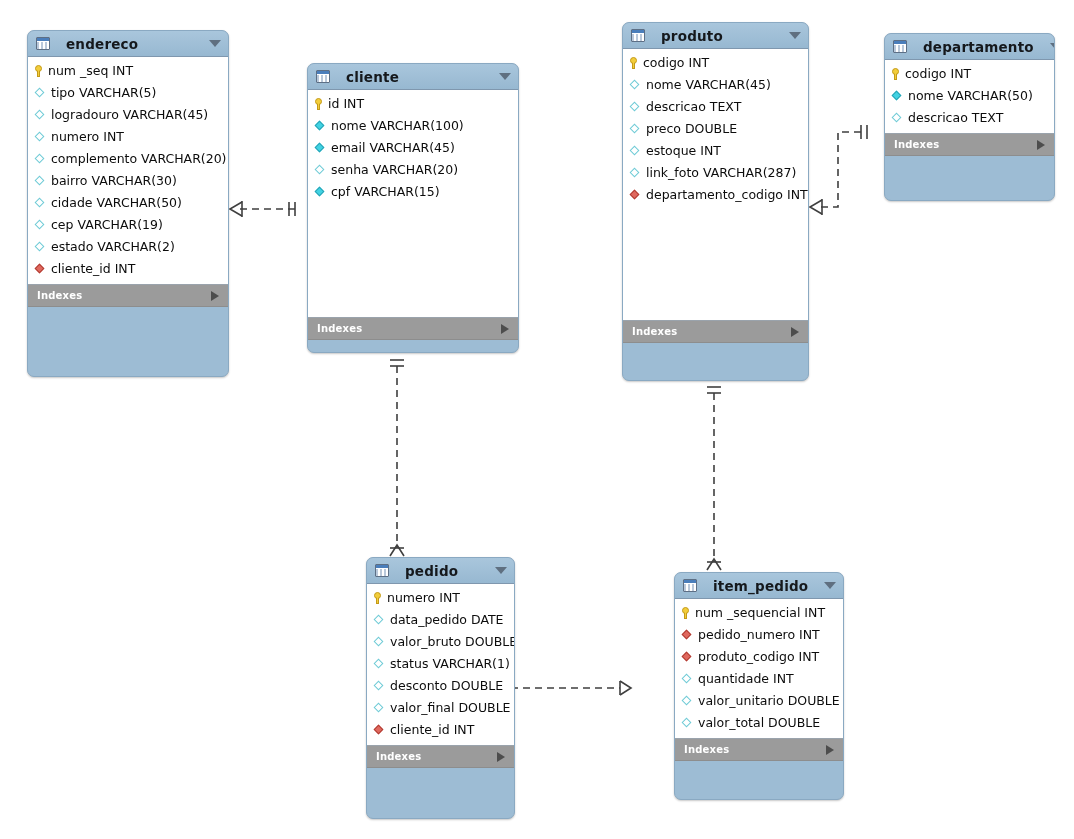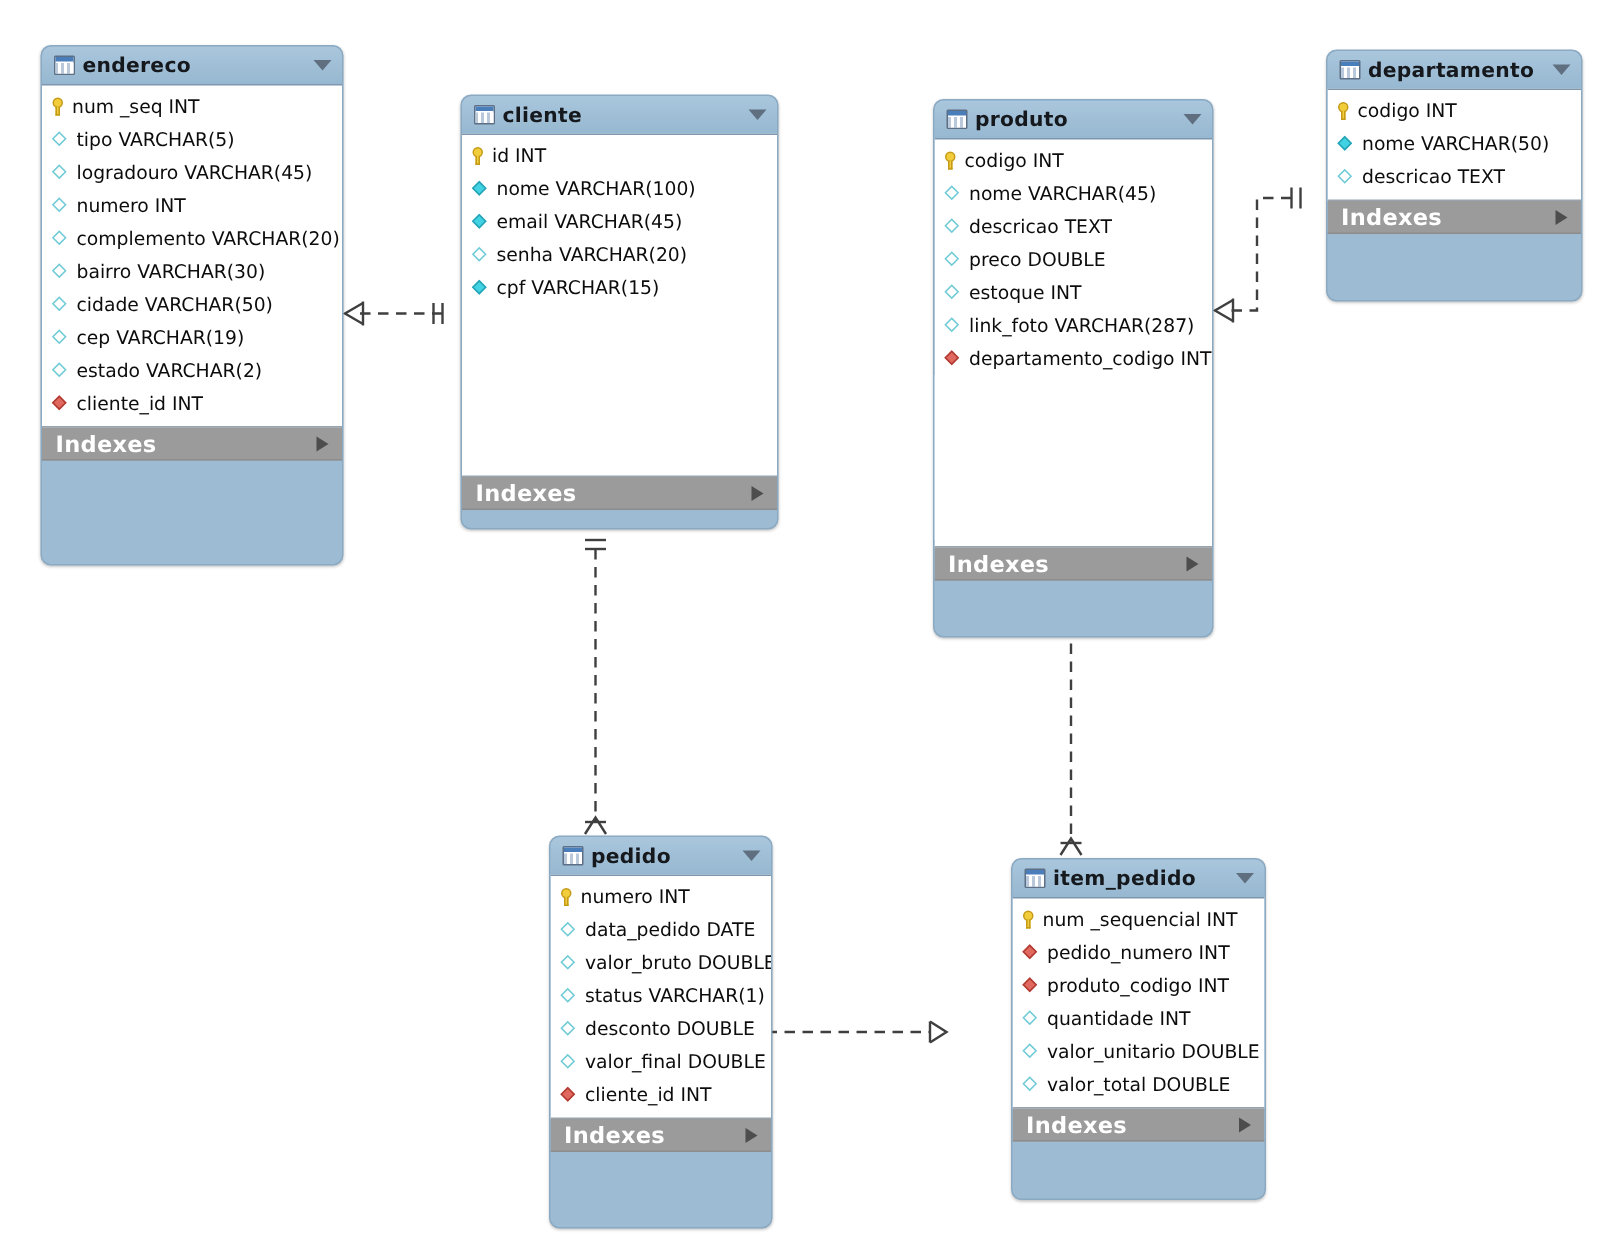--- a/index.html
+++ b/index.html
@@ -38,21 +38,21 @@
     padding: 0 0 9px 0;
     overflow: hidden;
   }
   .tbl-hd {
     height: 25px;
     display: flex;
     align-items: center;
     padding: 0 7px 0 8px;
     background: linear-gradient(#a9c6dc, #97b8d1);
     border-radius: 6px 6px 0 0;
-    gap: 5px;
+    gap: 16px;
   }
   .tbl-ico {
     width: 14px;
     height: 13px;
     flex: 0 0 auto;
     position: relative;
     background: #ffffff;
     border: 1px solid #5d6f85;
     border-radius: 1px;
     box-sizing: border-box;
@@ -160,21 +160,21 @@
   
   .tbl-idx {
     height: 21px;
     display: flex;
     align-items: center;
     padding: 0 9px 0 9px;
     background: #9b9b9b;
     border-bottom: 1px solid #8d8d8d;
   }
   .idx-lbl {
-    font-size: 15px;
+    font-size: 10px;
     font-weight: bold;
     color: #ffffff;
     flex: 1 1 auto;
     letter-spacing: 0.2px;
   }
   .idx-caret {
     width: 0; height: 0;
     border-top: 5px solid transparent;
     border-bottom: 5px solid transparent;
     border-left: 8px solid #4d4d4d;
@@ -352,21 +352,21 @@
           <div class="col spacer"></div>
           <div class="col spacer"></div>
           <div class="col spacer"></div>
           <div class="col spacer"></div>
         </div>
         <div class="tbl-idx">
           <span class="idx-lbl">Indexes</span>
           <span class="idx-caret"></span>
         </div>
       </div>
-      <div class="tbl" style="left: 622px; top: 22px; width: 187px; height: 359px; margin-top: 44px;">
+      <div class="tbl" style="left: 622px; top: 22px; width: 187px; height: 359px;">
         <div class="tbl-hd">
           <span class="tbl-ico"></span>
           <span class="tbl-name">produto</span>
           <span class="tbl-caret"></span>
         </div>
         <div class="tbl-body">
           <div class="col">
             <span class="mk mk-key"></span>
             <span class="col-txt">codigo INT</span>
           </div>

